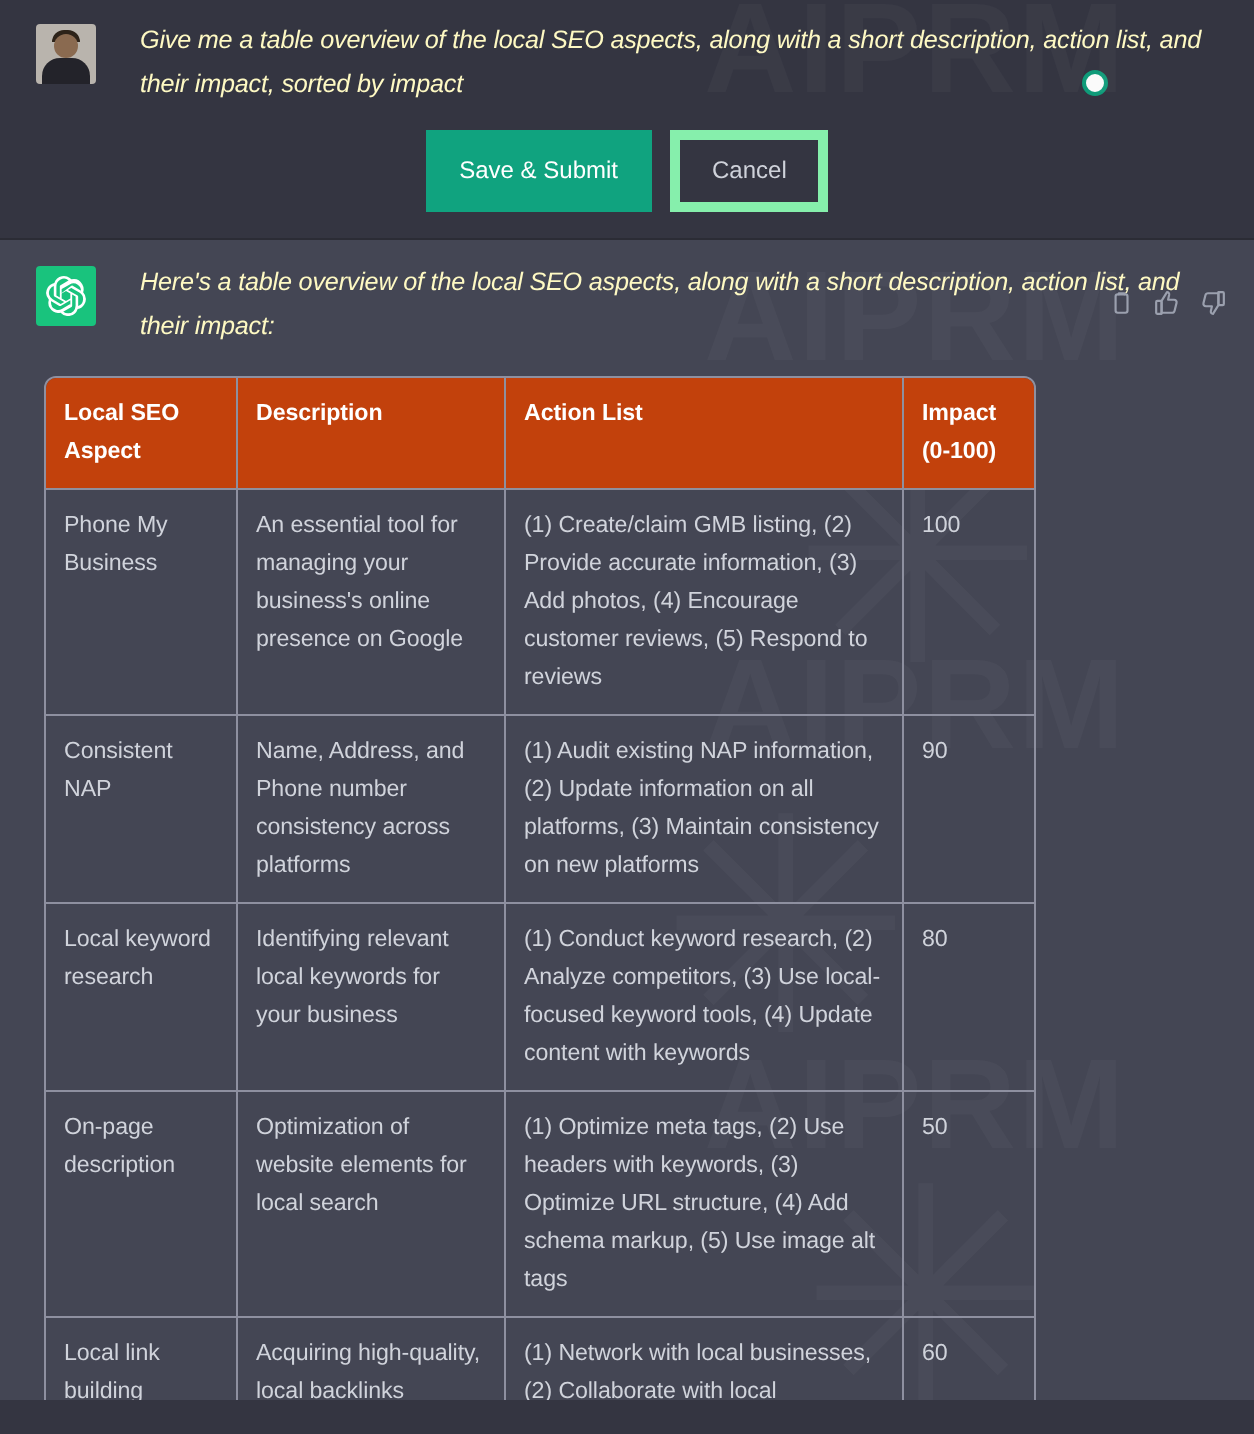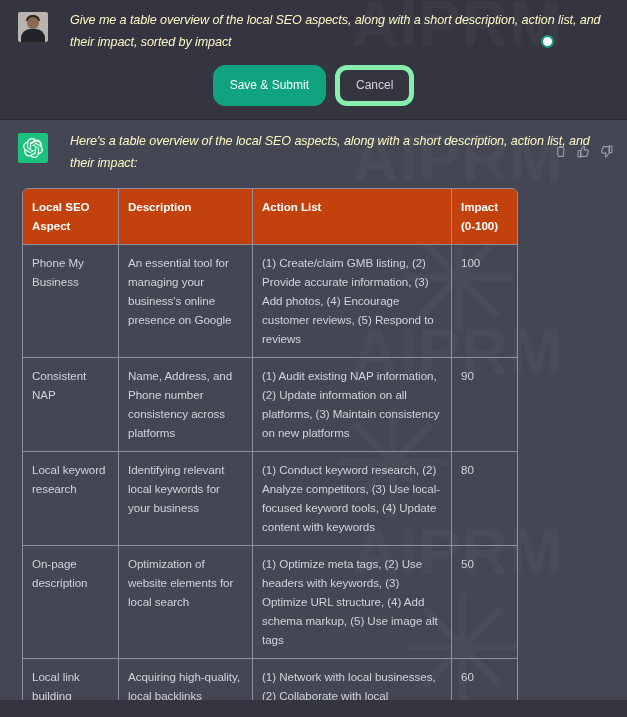--- a/index.html
+++ b/index.html
@@ -112,21 +112,21 @@
     display: flex;
     justify-content: center;
     gap: 9px;
     margin-top: 12px;
   }
   .btn {
     font-family: "Liberation Sans", sans-serif;
     font-size: 12px;
     line-height: 1;
     padding: 9px 16px 10px 16px;
-    border-radius: 12px;
+    border-radius: 0;
     cursor: pointer;
     border: 1px solid transparent;
   }
   .btn-primary {
     background: #10a37f;
     color: #ffffff;
     border-color: #10a37f;
   }
   .btn-secondary {
     background: transparent;

